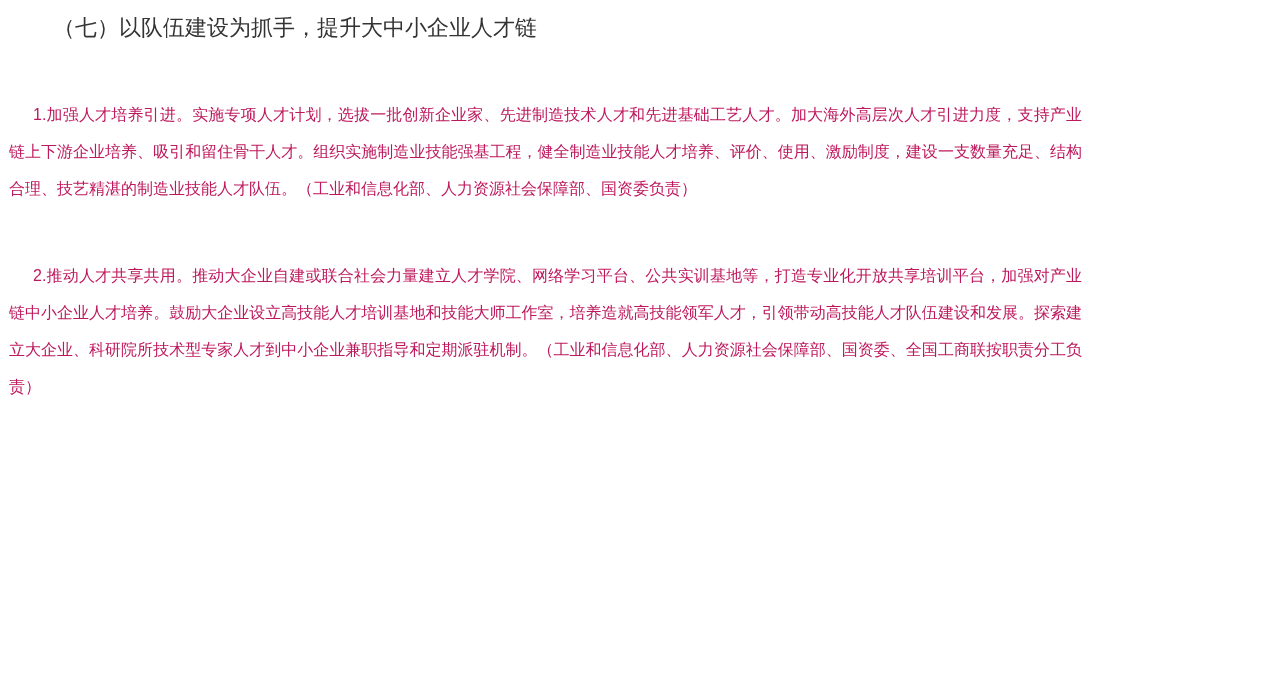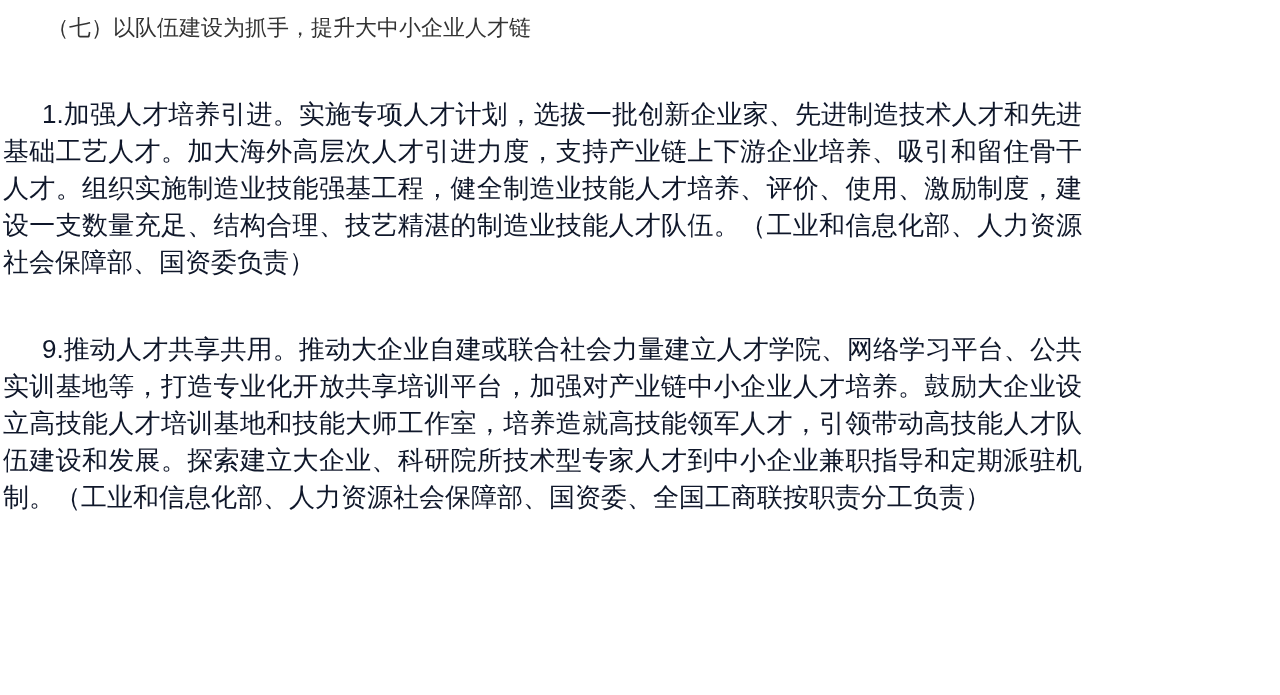--- a/index.html
+++ b/index.html
@@ -10,47 +10,47 @@
   body {
     width: 1280px;
     height: 695px;
     overflow: hidden;
     font-family: "Liberation Sans", "DejaVu Sans", sans-serif;
     color: #333333;
   }
   .document {
     box-sizing: border-box;
     width: 1112px;
-    padding: 9px 22px 0 3px;
+    padding: 9px 22px 0 9px;
   }
   .section-title {
     font-size: 22px;
     font-weight: normal;
     line-height: 37px;
     margin: 0 0 50px 0;
     text-indent: 2em;
     color: #333333;
   }
   .para {
-    font-size: 26px;
+    font-size: 16px;
     line-height: 37px;
     margin: 0 8px 50px 0;
     text-indent: 1.5em;
     text-align: justify;
     text-justify: inter-ideograph;
-    color: #0f172a;
+    color: #be185d;
     word-break: break-all;
   }
   .para:last-child {
     margin-bottom: 0;
   }
 </style>
 </head>
 <body>
 
 <div class="document">
   <h2 class="section-title">（七）以队伍建设为抓手，提升大中小企业人才链</h2>
 
   <p class="para">1.加强人才培养引进。实施专项人才计划，选拔一批创新企业家、先进制造技术人才和先进基础工艺人才。加大海外高层次人才引进力度，支持产业链上下游企业培养、吸引和留住骨干人才。组织实施制造业技能强基工程，健全制造业技能人才培养、评价、使用、激励制度，建设一支数量充足、结构合理、技艺精湛的制造业技能人才队伍。（工业和信息化部、人力资源社会保障部、国资委负责）</p>
 
-  <p class="para">9.推动人才共享共用。推动大企业自建或联合社会力量建立人才学院、网络学习平台、公共实训基地等，打造专业化开放共享培训平台，加强对产业链中小企业人才培养。鼓励大企业设立高技能人才培训基地和技能大师工作室，培养造就高技能领军人才，引领带动高技能人才队伍建设和发展。探索建立大企业、科研院所技术型专家人才到中小企业兼职指导和定期派驻机制。（工业和信息化部、人力资源社会保障部、国资委、全国工商联按职责分工负责）</p>
+  <p class="para">2.推动人才共享共用。推动大企业自建或联合社会力量建立人才学院、网络学习平台、公共实训基地等，打造专业化开放共享培训平台，加强对产业链中小企业人才培养。鼓励大企业设立高技能人才培训基地和技能大师工作室，培养造就高技能领军人才，引领带动高技能人才队伍建设和发展。探索建立大企业、科研院所技术型专家人才到中小企业兼职指导和定期派驻机制。（工业和信息化部、人力资源社会保障部、国资委、全国工商联按职责分工负责）</p>
 
 </div>
 
 </body></html>

